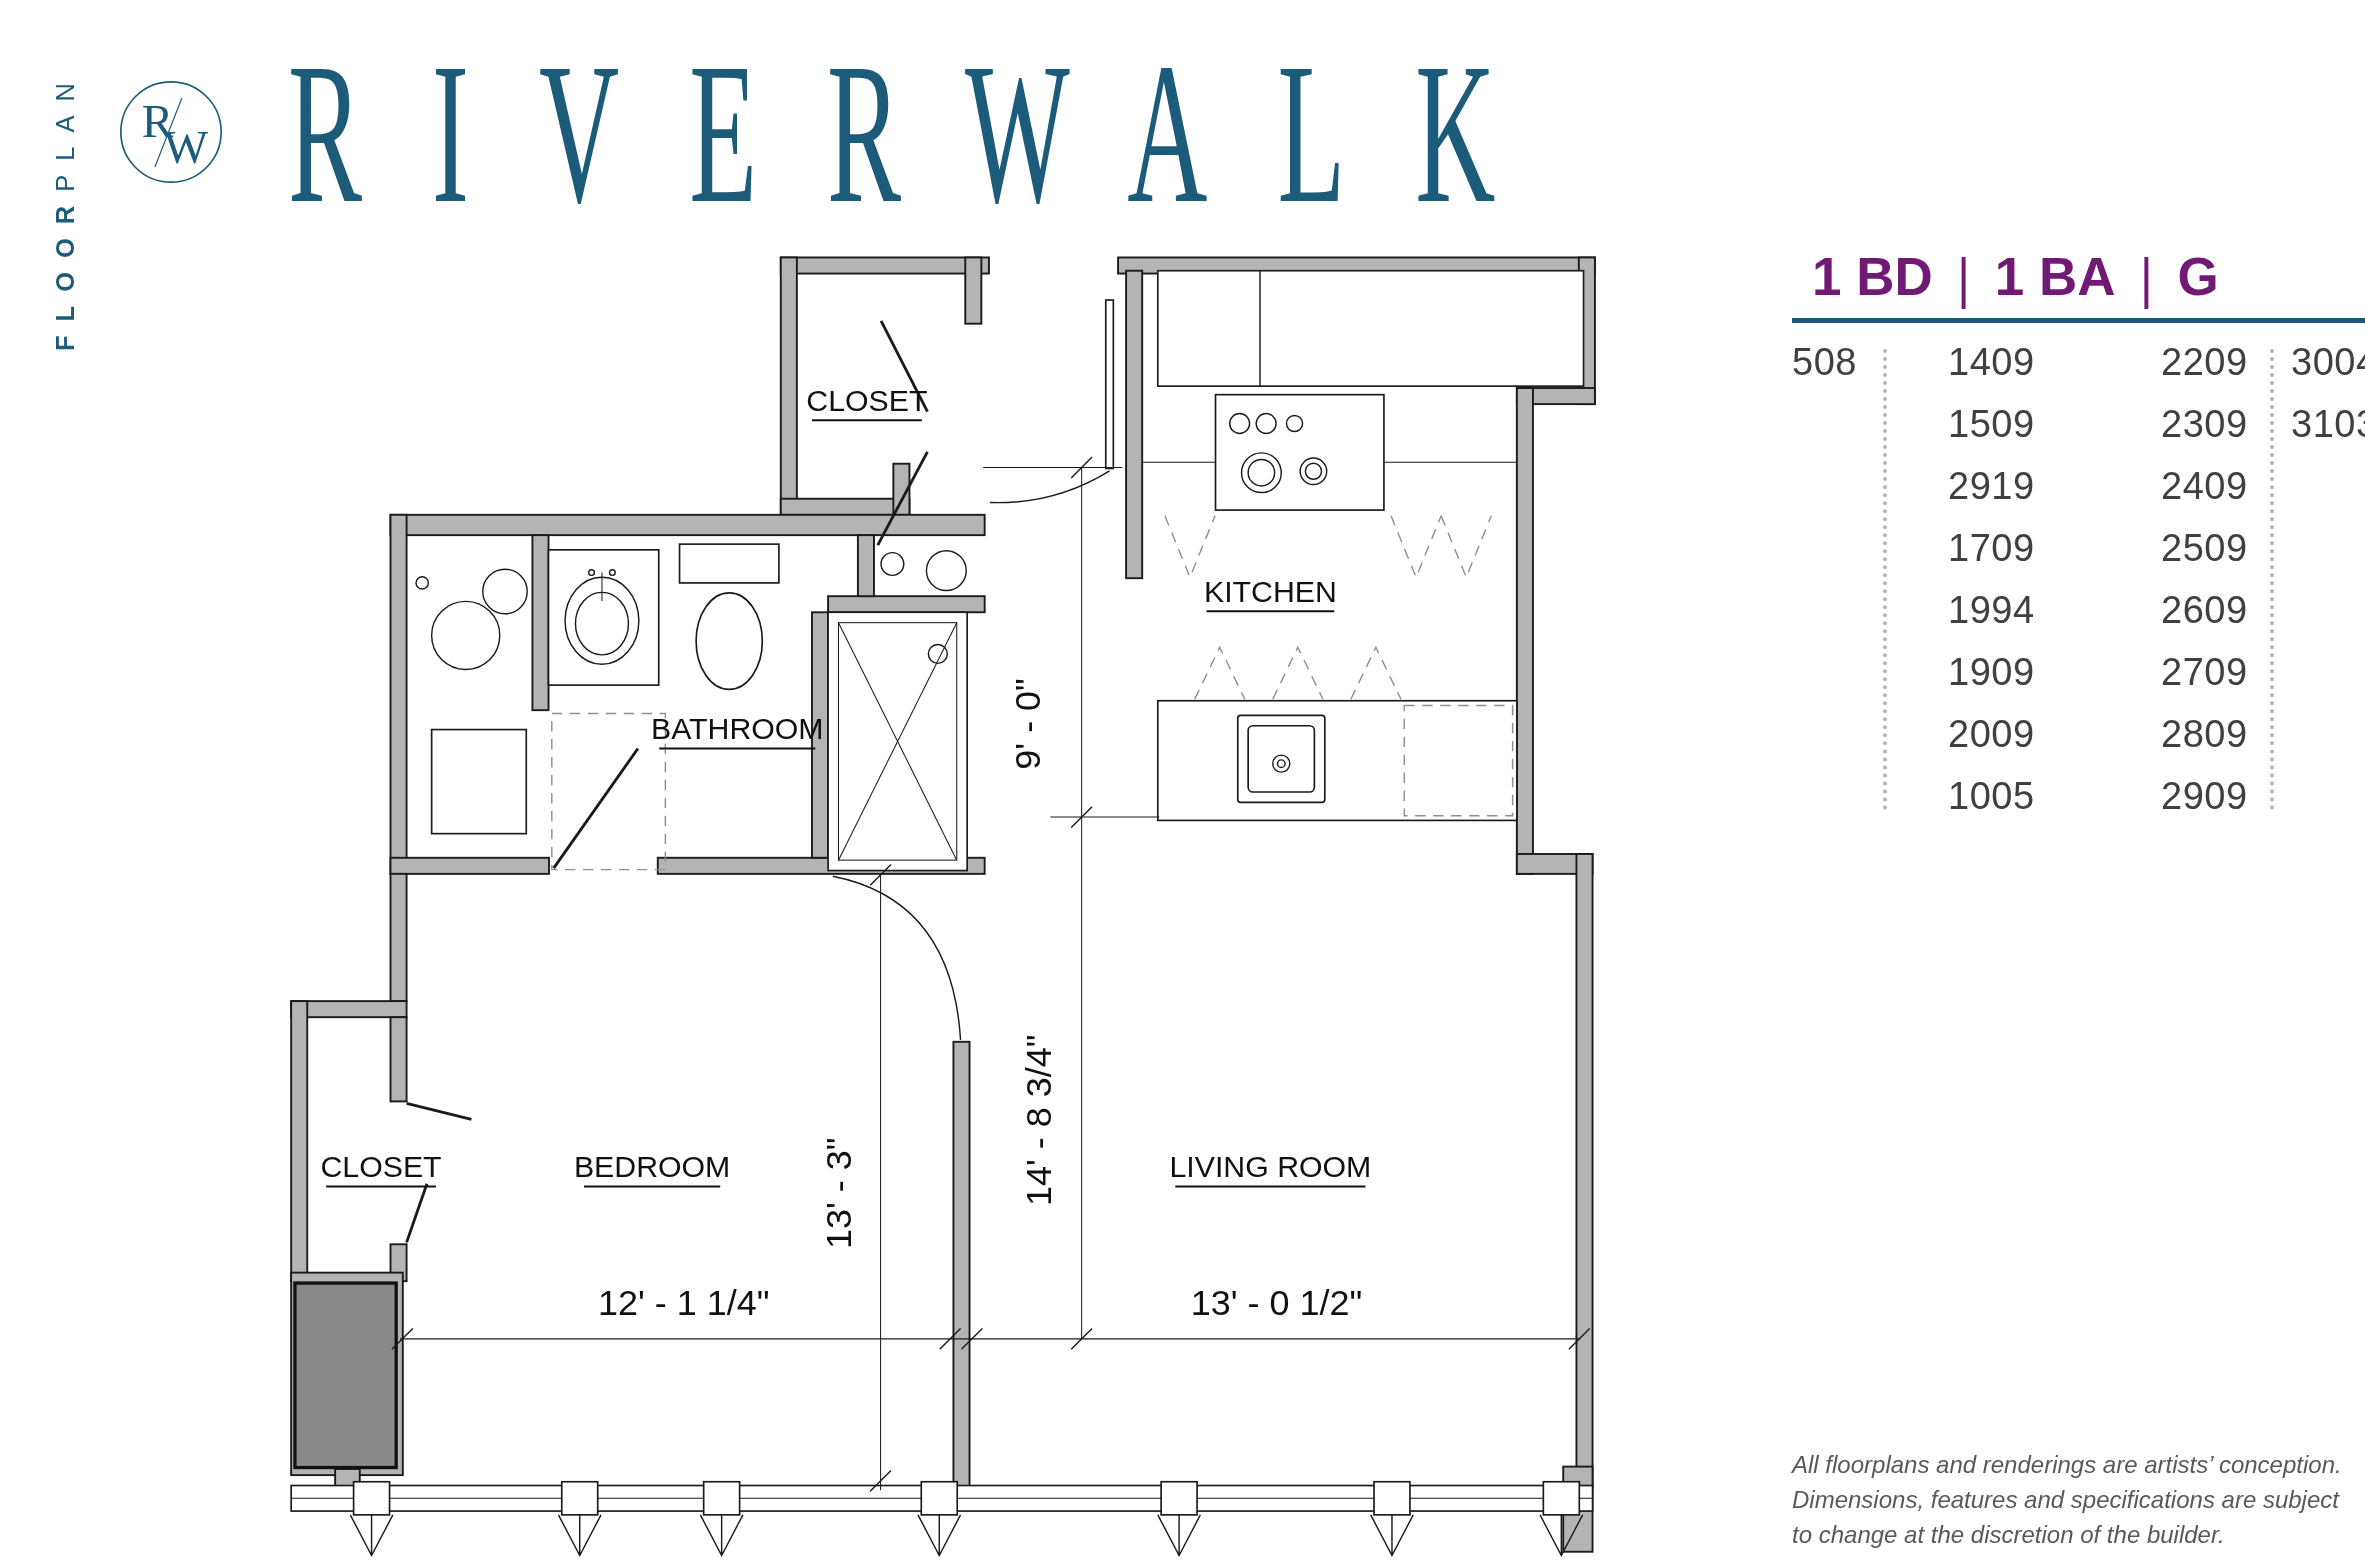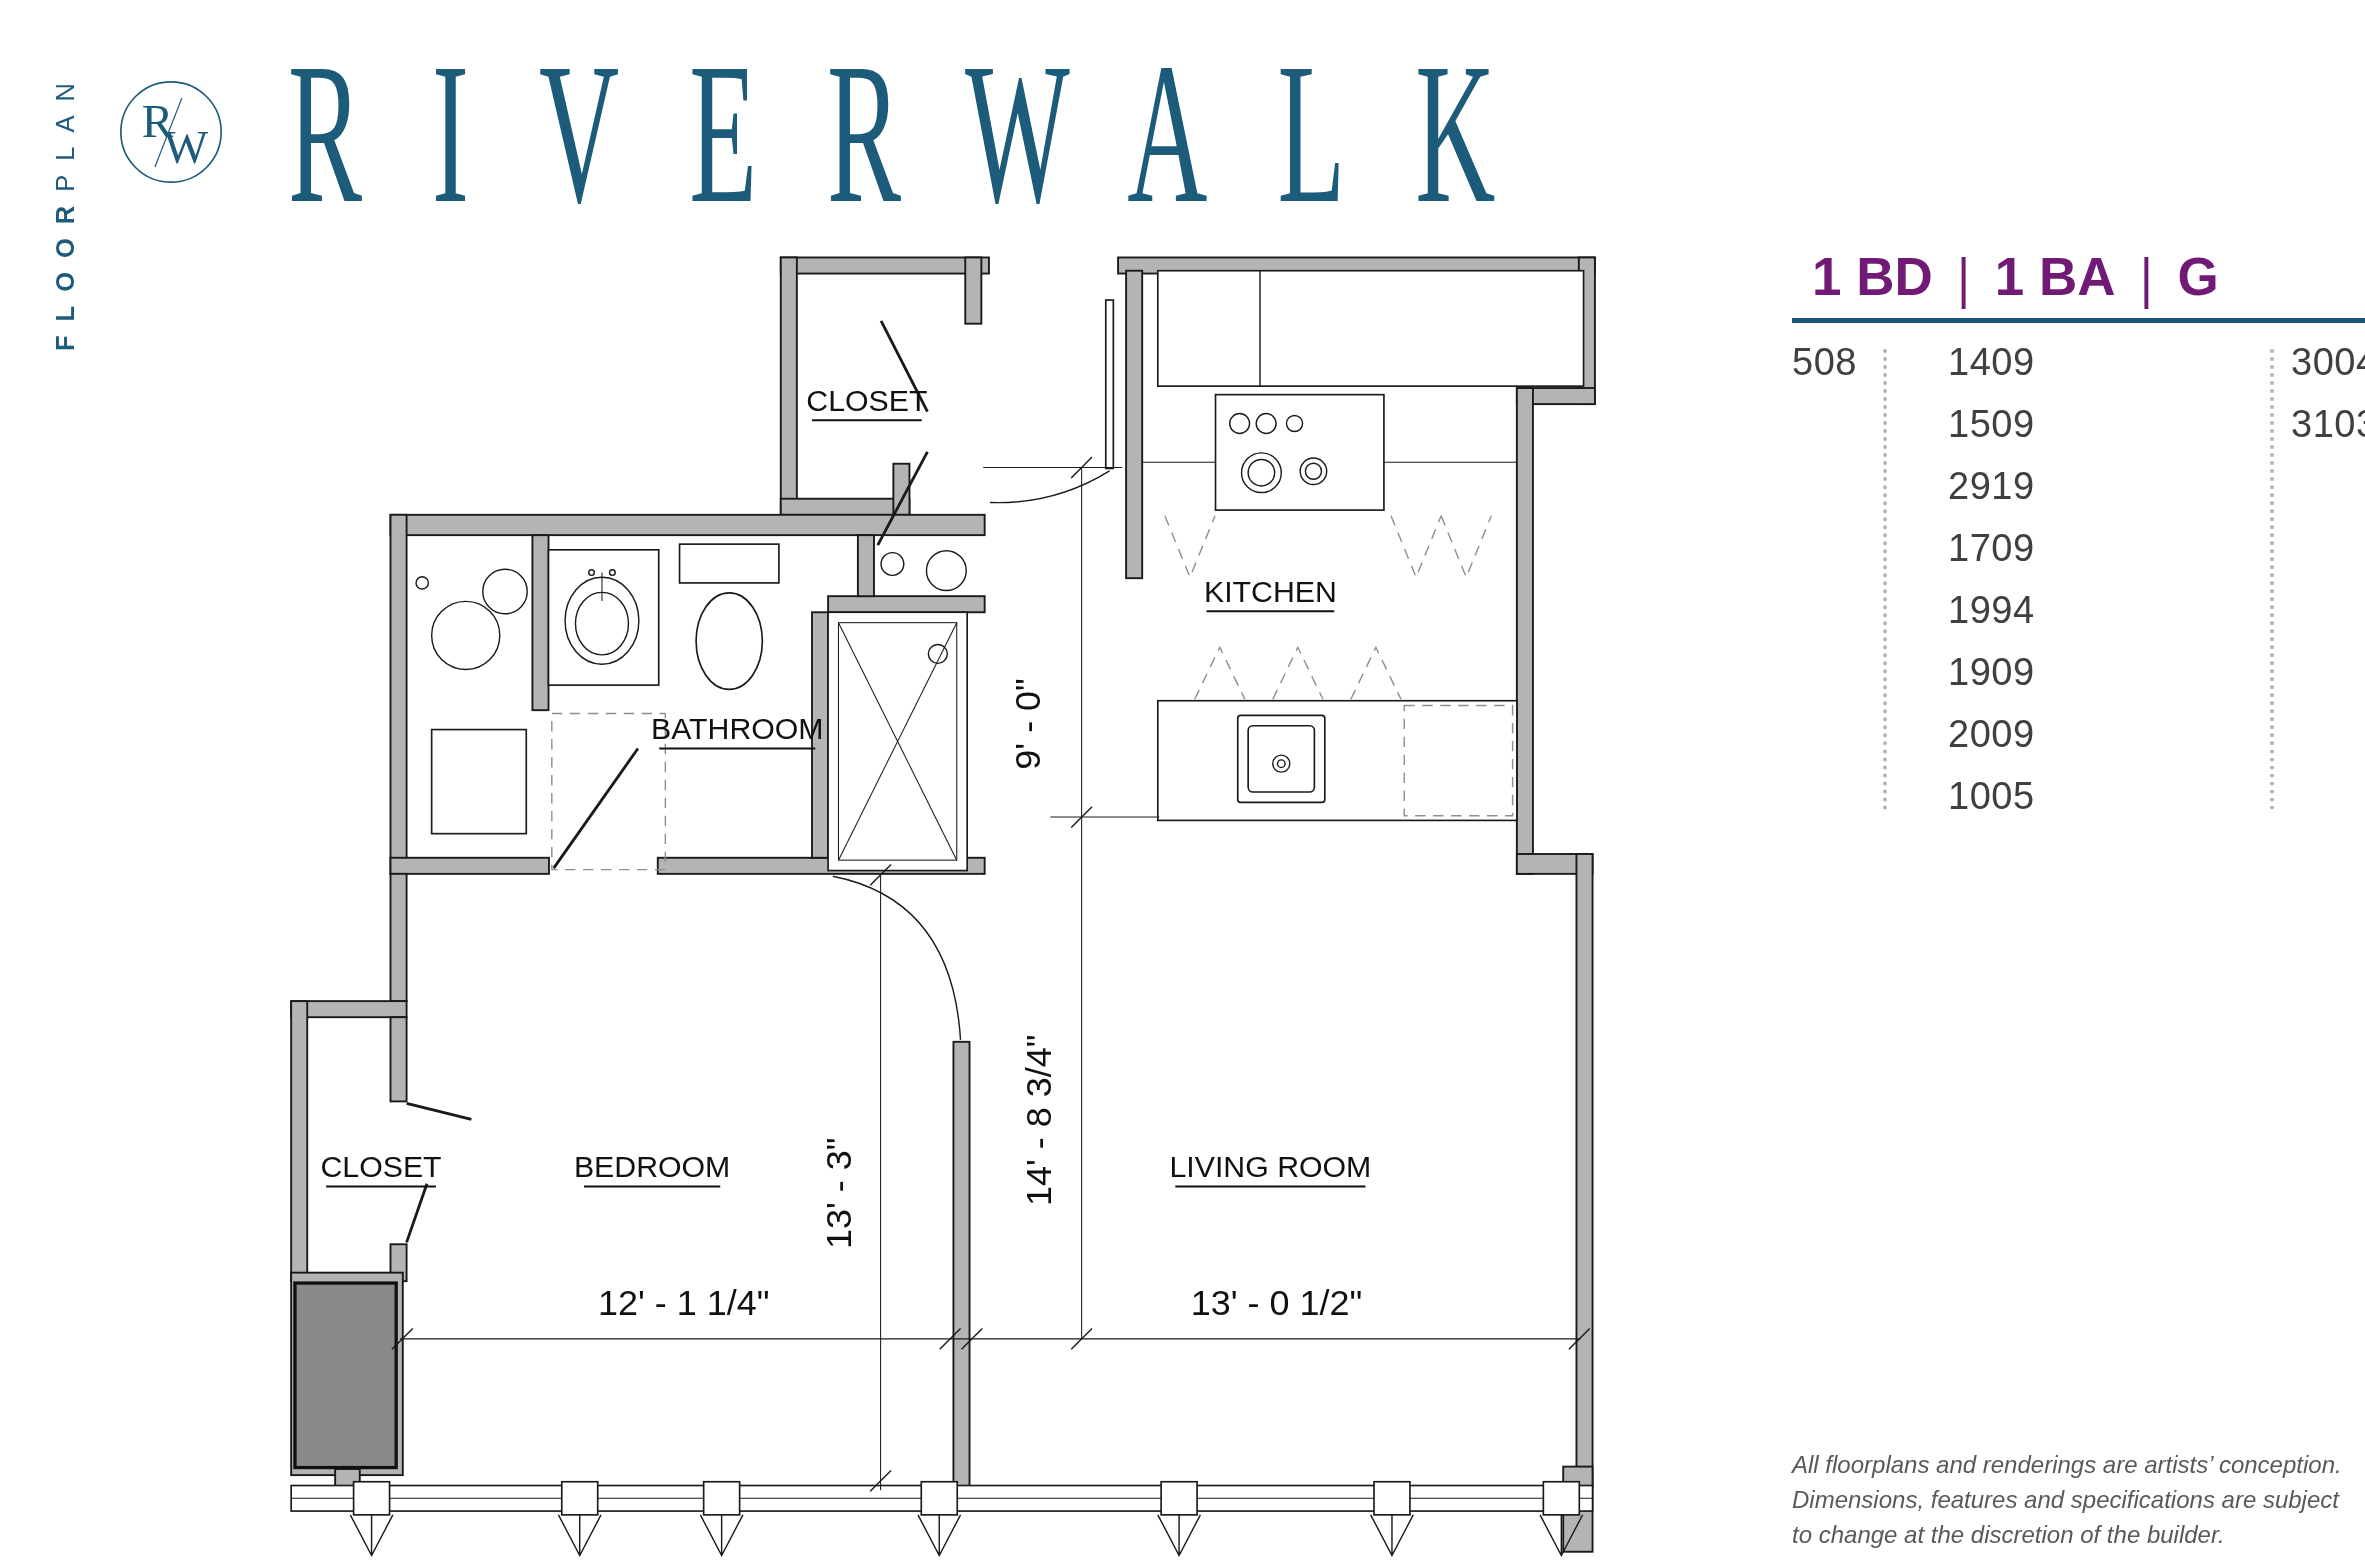--- a/index.html
+++ b/index.html
@@ -79,20 +79,30 @@
   <div class="dot-divider" style="left:1883px"></div>
   <div class="unit-col" style="left:1948px">
       <div class="unit-cell">1409</div>
       <div class="unit-cell">1509</div>
       <div class="unit-cell">2919</div>
       <div class="unit-cell">1709</div>
       <div class="unit-cell">1994</div>
       <div class="unit-cell">1909</div>
       <div class="unit-cell">2009</div>
       <div class="unit-cell">1005</div>
+    </div>
+  <div class="unit-col" style="left:2161px">
+      <div class="unit-cell">2209</div>
+      <div class="unit-cell">2309</div>
+      <div class="unit-cell">2409</div>
+      <div class="unit-cell">2509</div>
+      <div class="unit-cell">2609</div>
+      <div class="unit-cell">2709</div>
+      <div class="unit-cell">2809</div>
+      <div class="unit-cell">2909</div>
     </div>
   <div class="dot-divider" style="left:2270px"></div>
   <div class="unit-col" style="left:2291px">
       <div class="unit-cell">3004</div>
       <div class="unit-cell">3103</div>
     </div>
 
   <div id="disclaimer">
     <div>All floorplans and renderings are artists’ conception.</div>
     <div>Dimensions, features and specifications are subject</div>

